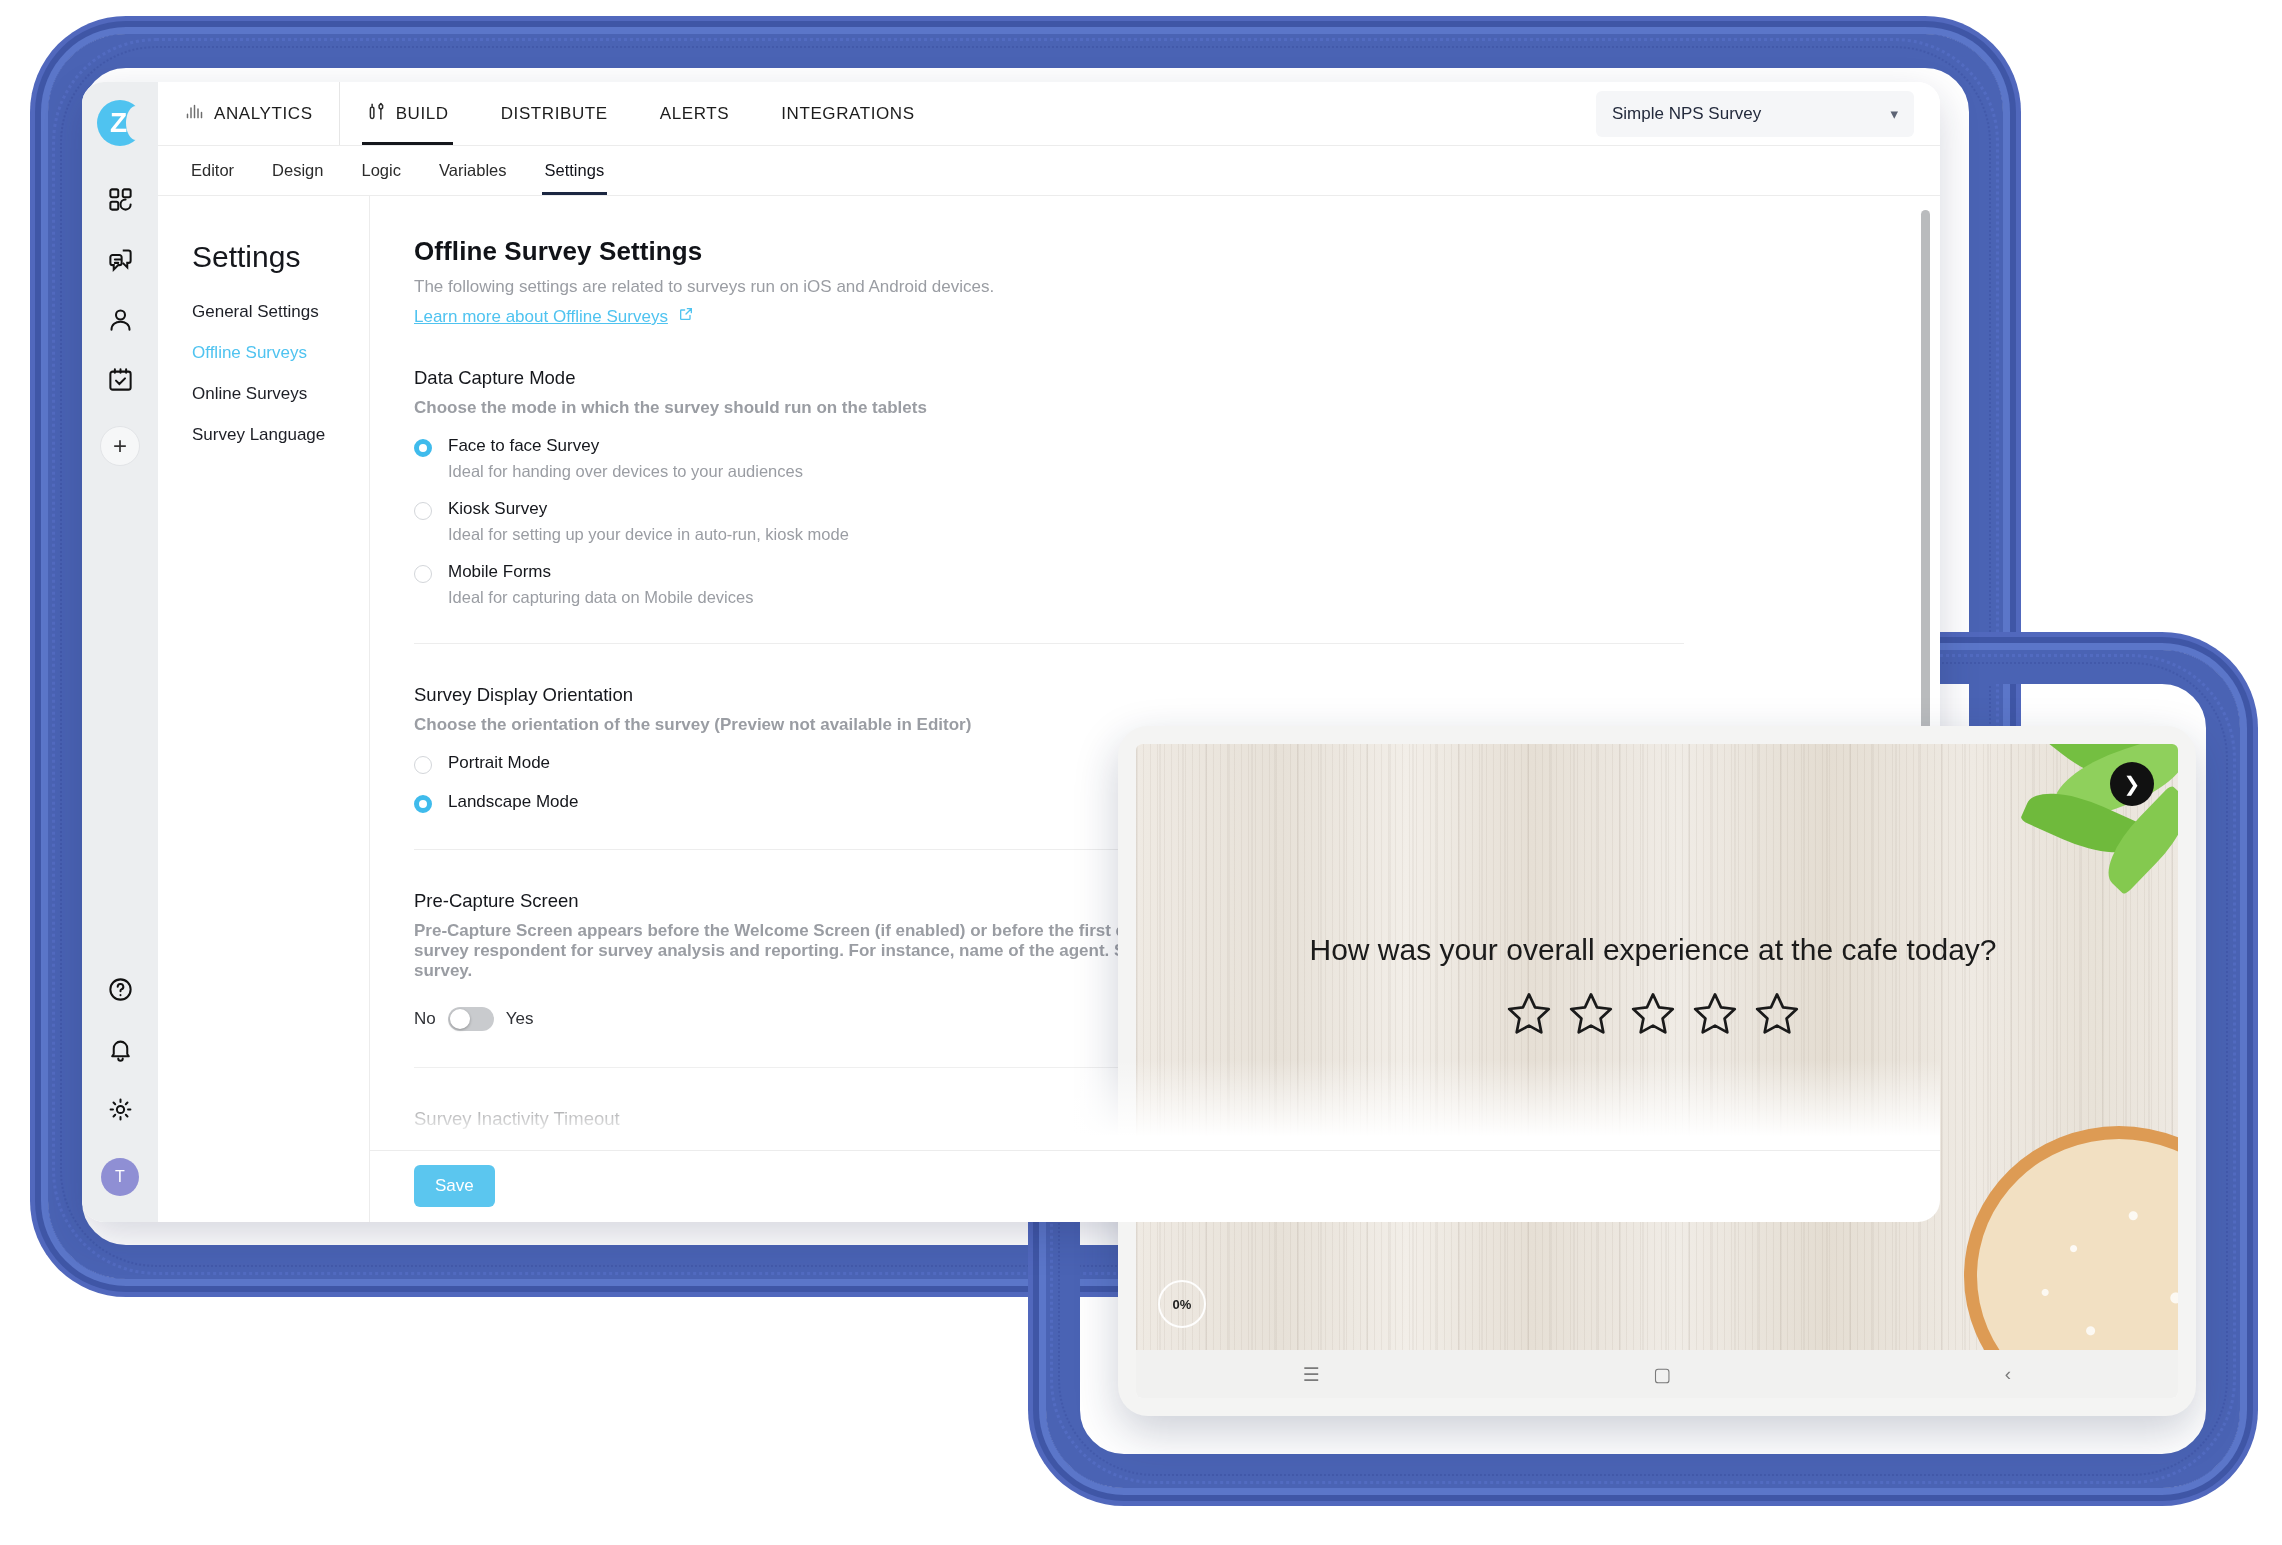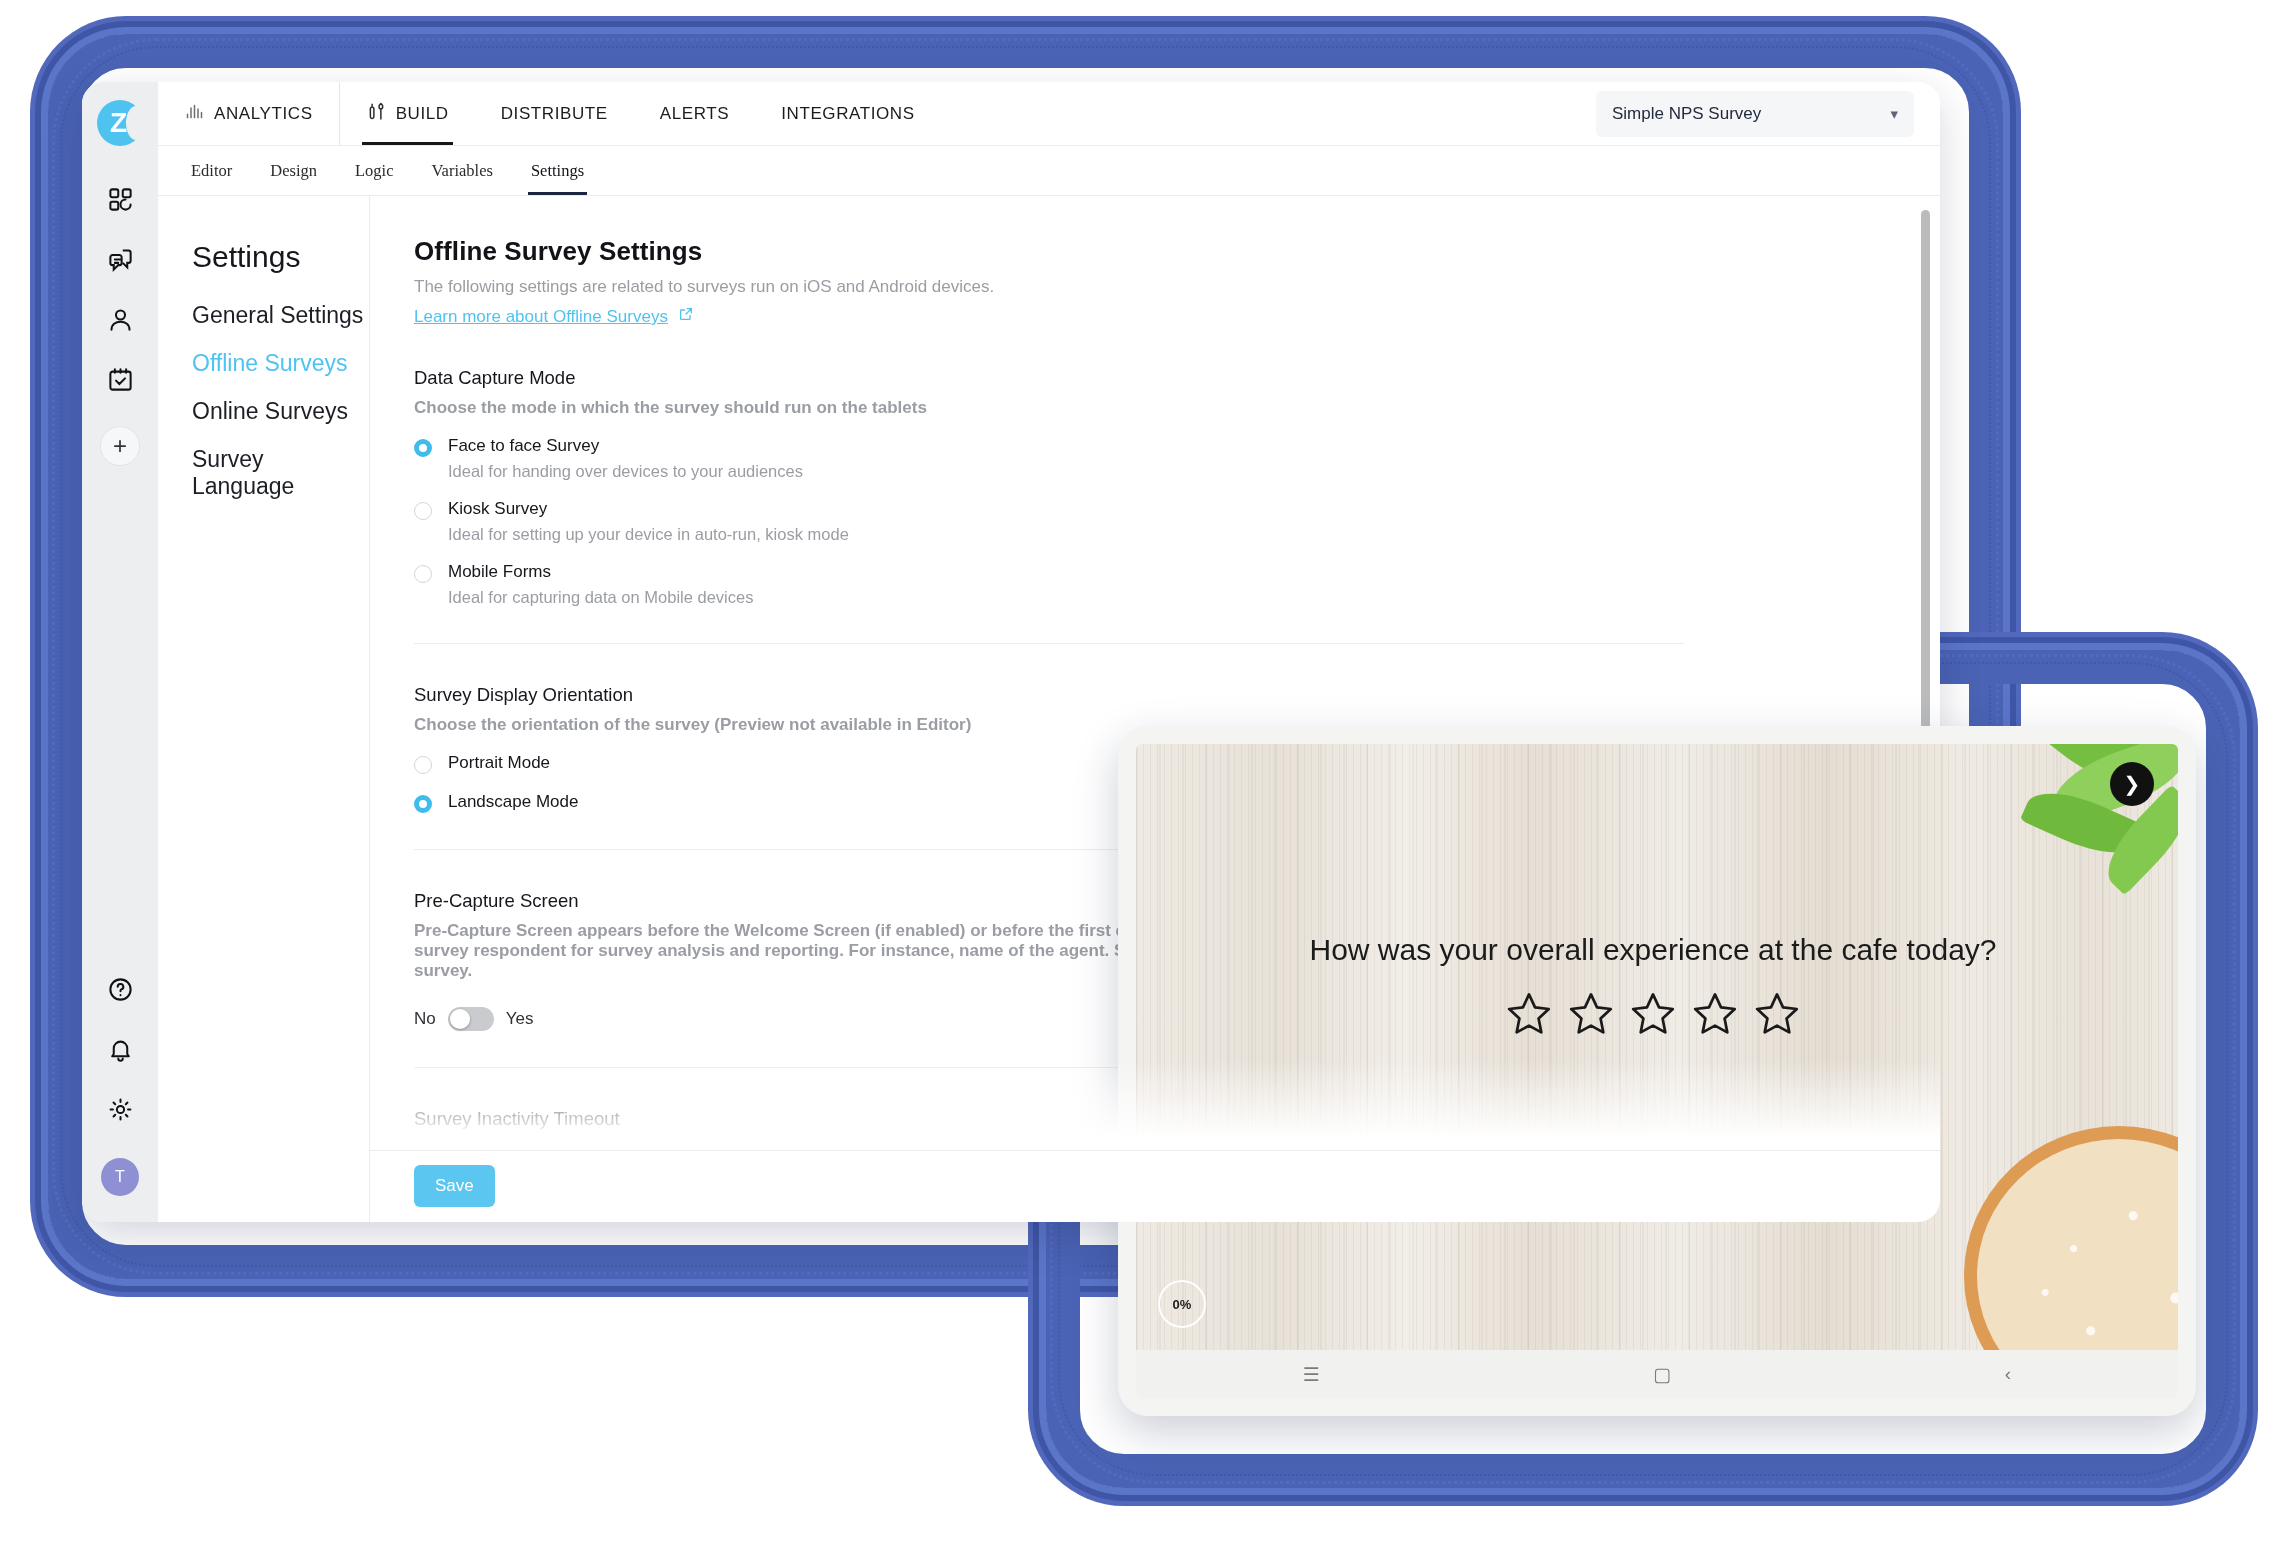--- a/index.html
+++ b/index.html
@@ -108,40 +108,40 @@
   .topbar-right { margin-left: auto; display:flex; align-items:center; padding-right: 26px; }
   .survey-select {
     width: 318px; height: 46px; background:#f5f6f8; border-radius: 6px;
     display:flex; align-items:center; justify-content:space-between;
     padding: 0 16px; font-size: 17px; color:#242b3d;
   }
   .survey-select .chev { color:#5d6475; font-size: 15px; }
 
   .subbar {
     height: 55px; display:flex; align-items:stretch;
-    border-bottom: 1px solid #ececec; padding-left: 14px; background:#fff;font-family:Liberation Serif, serif;
+    border-bottom: 1px solid #ececec; padding-left: 14px; background:#fff;
   }
   .subtab {
     display:flex; align-items:center; padding: 0 19px;
     font-size: 16.5px; color:#2b2b2b; position:relative;
   }
   .subtab.active { color:#11131a; }
   .subtab.active::after{
     content:""; position:absolute; left:16px; right:16px; bottom:0;
     height:3px; background:#1b2741;
   }
 
   .content { flex:1 1 auto; display:flex; min-height:0; position:relative; }
 
   .settings-nav {
     width: 212px; flex:0 0 212px; padding: 44px 0 0 34px;
     border-right: 1px solid #ececec;
   }
   .settings-title { font-size: 30px; color:#15171c; margin-bottom: 28px; }
-  .snav-item { font-size: 23px; color:#1d1f26; margin-bottom: 21px; }
+  .snav-item { font-size: 17px; color:#1d1f26; margin-bottom: 21px; }
   .snav-item.active { color:#4fc3f0; }
 
   .pane { flex:1 1 auto; padding: 40px 0 0 44px; position:relative; overflow:hidden; }
   .pane-scroll { padding-right: 60px; max-width: 1330px; }
 
   h1.page-h { font-size: 26px; color:#111318; font-weight:700; letter-spacing:.1px; }
   .page-sub { font-size: 17px; color:#9a9da3; margin-top: 10px; }
   .learn-link { font-size: 17px; color:#4fc3f0; margin-top: 9px; display:inline-flex; align-items:center; gap:10px; }
   .learn-link svg{ width:16px; height:16px; }
 

